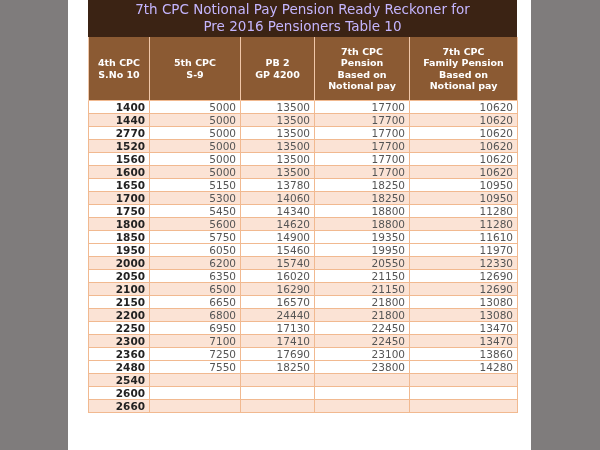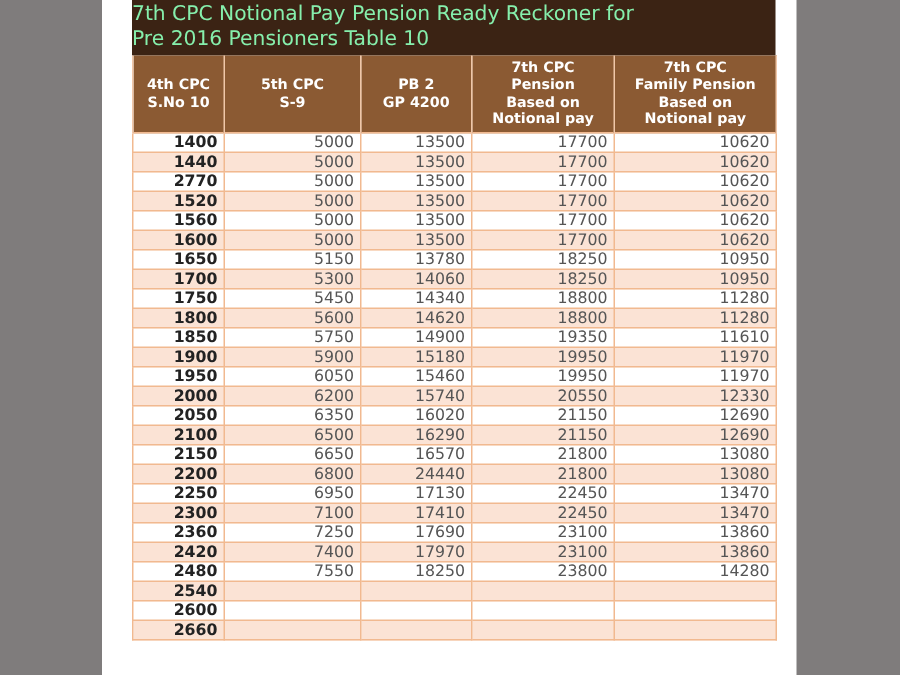--- a/index.html
+++ b/index.html
@@ -1,20 +1,20 @@
 <!DOCTYPE html>
 <html><head>
 <meta charset="utf-8">
 <style>
   html, body { margin:0; padding:0; }
   body { width:600px; height:450px; background:#7f7c7c; position:relative; overflow:hidden; font-family:"DejaVu Sans", sans-serif; }
   .panel { position:absolute; left:68px; top:0; width:463px; height:450px; background:#ffffff; }
-  .title { position:absolute; left:88px; top:0; width:429px; height:37px; background:#3b2314; color:#86efac; font-size:13.5px; line-height:17px; padding-top:1px; box-sizing:border-box; }
+  .title { position:absolute; left:88px; top:0; width:429px; height:37px; background:#3b2314; color:#c4b5fd; text-align:center; font-size:13.5px; line-height:17px; padding-top:1px; box-sizing:border-box; }
   table { position:absolute; left:88px; top:37px; width:429px; border-collapse:collapse; table-layout:fixed; }
-  th { background:#8b5a33; color:#ffffff; font-size:9.5px; font-weight:bold; line-height:11.5px; height:51px; padding:0; text-align:center; vertical-align:middle; border-left:1px solid #f0c7a9; border-right:1px solid #f0c7a9; white-space:pre-line; }
+  th { background:#8b5a33; color:#ffffff; font-size:9.5px; font-weight:bold; line-height:11.5px; height:63px; padding:0; text-align:center; vertical-align:middle; border-left:1px solid #f0c7a9; border-right:1px solid #f0c7a9; white-space:pre-line; }
   td { height:12.8px; padding:0 4px; font-size:10.5px; line-height:12px; text-align:right; color:#555; border:1px solid #f1b990; box-sizing:border-box; }
   td.s { font-weight:bold; color:#222; }
   tr.odd td { background:#ffffff; }
   tr.even td { background:#fbe3d5; }
 </style>
 </head>
 <body>
 
 <div class="panel"></div>
 <div class="title">
@@ -119,27 +119,20 @@
         <td>18800</td>
         <td>11280</td>
       </tr>
       <tr class="odd">
         <td class="s">1850</td>
         <td>5750</td>
         <td>14900</td>
         <td>19350</td>
         <td>11610</td>
       </tr>
-      <tr class="even">
-        <td class="s">1900</td>
-        <td>5900</td>
-        <td>15180</td>
-        <td>19950</td>
-        <td>11970</td>
-      </tr>
       <tr class="odd">
         <td class="s">1950</td>
         <td>6050</td>
         <td>15460</td>
         <td>19950</td>
         <td>11970</td>
       </tr>
       <tr class="even">
         <td class="s">2000</td>
         <td>6200</td>
@@ -189,27 +182,20 @@
         <td>22450</td>
         <td>13470</td>
       </tr>
       <tr class="odd">
         <td class="s">2360</td>
         <td>7250</td>
         <td>17690</td>
         <td>23100</td>
         <td>13860</td>
       </tr>
-      <tr class="even">
-        <td class="s">2420</td>
-        <td>7400</td>
-        <td>17970</td>
-        <td>23100</td>
-        <td>13860</td>
-      </tr>
       <tr class="odd">
         <td class="s">2480</td>
         <td>7550</td>
         <td>18250</td>
         <td>23800</td>
         <td>14280</td>
       </tr>
       <tr class="even">
         <td class="s">2540</td>
         <td></td>

